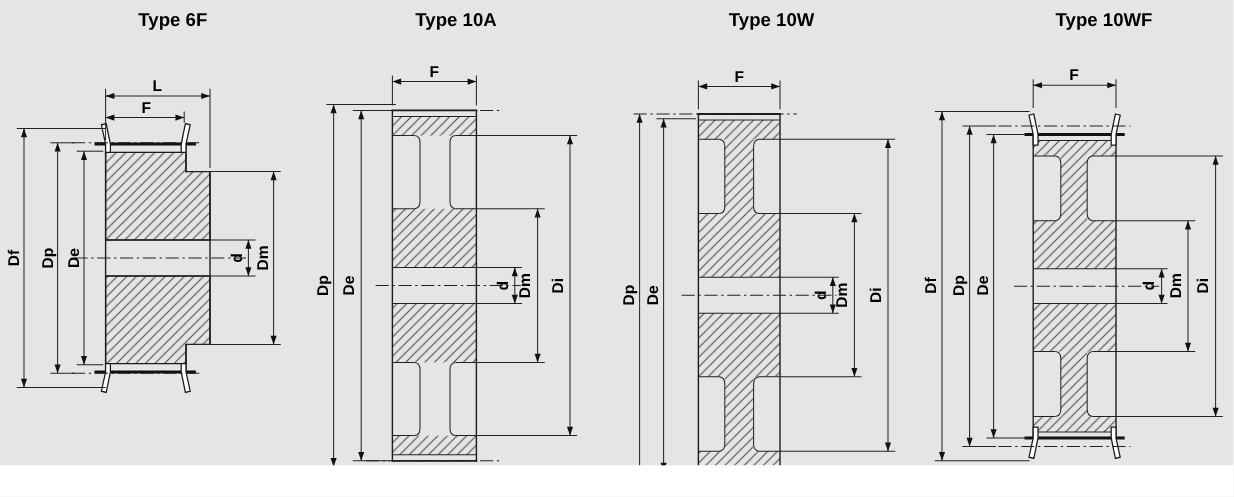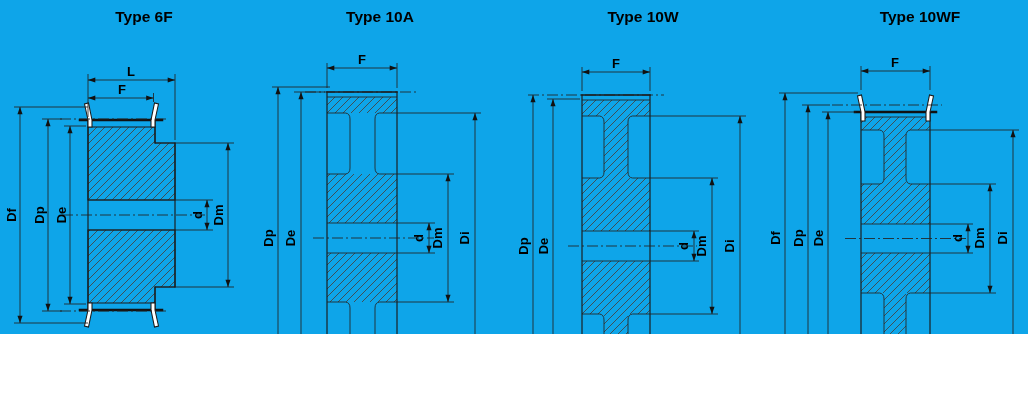--- a/index.html
+++ b/index.html
@@ -1,16 +1,16 @@
 <!DOCTYPE html>
 <html><head>
 <meta charset="utf-8">
 <style>
   html,body{margin:0;padding:0;background:#ffffff;}
-  .canvas{position:relative;width:1028px;height:334px;background:#0ea5e9;overflow:hidden;
+  .canvas{position:relative;width:1028px;height:388px;background:#e5e5e5;overflow:hidden;
           font-family:"Liberation Sans","DejaVu Sans",sans-serif;}
   svg{position:absolute;left:0;top:0;}
   .ol   {stroke:#1a1a1a;stroke-width:1.15;fill:none;stroke-linecap:square;}
   .ol2  {stroke:#1a1a1a;stroke-width:1.5;fill:none;stroke-linecap:square;}
   .thick{stroke:#111111;stroke-width:2.5;fill:none;stroke-linecap:square;}
   .ext  {stroke:#222222;stroke-width:0.85;fill:none;}
   .dim  {stroke:#222222;stroke-width:0.85;fill:none;}
   .cl   {stroke:#222222;stroke-width:0.85;fill:none;stroke-dasharray:11 3 2 3;}
   .hatch{fill:url(#h);stroke:none;}
   .hatchS{fill:url(#h);stroke:#1a1a1a;stroke-width:1.05;}

